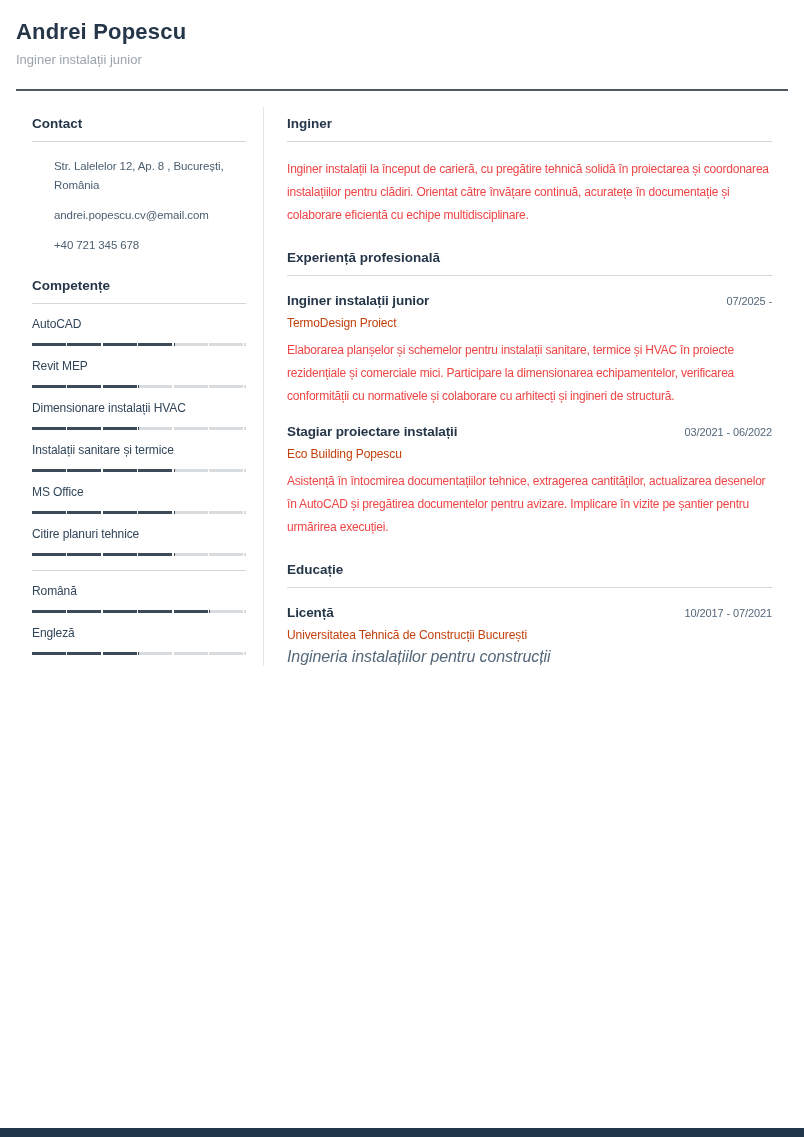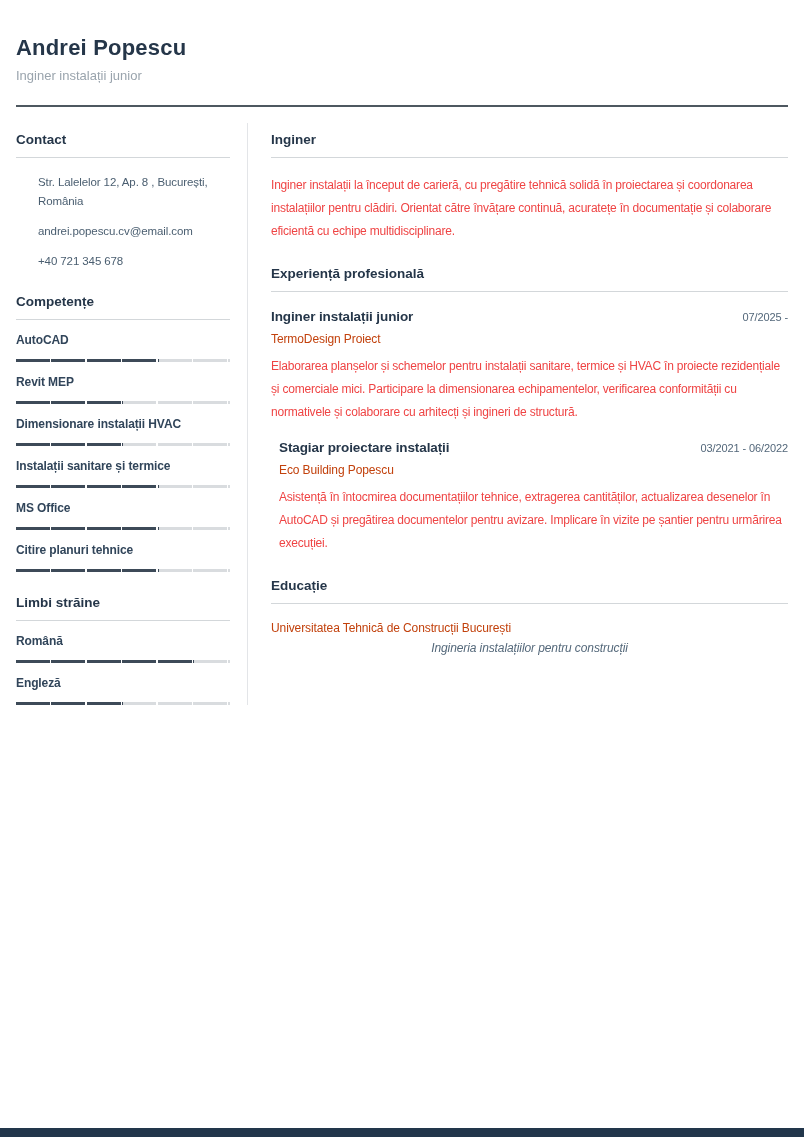--- a/index.html
+++ b/index.html
@@ -9,41 +9,41 @@
     color: #26394b;
   }
   .page {
     position: relative;
     width: 804px;
     height: 1137px;
     background: #ffffff;
     overflow: hidden;
   }
   
-  .cv-header { padding: 35px 16px 0 16px; }
+  .cv-header { padding: 19px 16px 0 16px; }
   .person-name {
     font-size: 22px;
     font-weight: 700;
     color: #253649;
     letter-spacing: 0.2px;
   }
   .person-title {
     margin-top: 7px;
     font-size: 13px;
     color: #9aa4ad;
   }
   .header-rule {
     margin: 22px 16px 0 16px;
     height: 2px;
     background: #4e5860;
   }
   
   .columns {
     display: flex;
-    padding: 0 16px;
+    padding: 0 32px;
     margin-top: 16px;
     align-items: stretch;
   }
   .col-left  { width: 214px; flex: 0 0 214px; }
   .v-divider { width: 1px; background: #e3e5e8; margin-left: 17px; flex: 0 0 1px; }
   .col-right { flex: 1 1 auto; margin-left: 23px; min-width: 0; }
 
   .section { margin-top: 14px; }
   .section:first-child { margin-top: 0; }
   .section h2 {
@@ -66,21 +66,21 @@
     line-height: 1.65;
     color: #4a5e70;
     margin-bottom: 11px;
     letter-spacing: -0.1px;
   }
   
   .skill-row { margin-top: 13px; }
   .skill-row:first-of-type { margin-top: 21px; }
   .skill-label {
     font-size: 12px;
-    font-weight: 700;
+    font-weight: 400;
     color: #31455a;
     line-height: 15px;
     letter-spacing: -0.1px;
     margin-top: 8px;
   }
   .skill-bar {
     position: relative;
     margin-top: 11px;
     height: 3px;
     background: #d9dcdf;
@@ -101,21 +101,21 @@
   }
   
   .body-text {
     margin-top: 16px;
     font-size: 12px;
     line-height: 23px;
     color: #ef4444;
     letter-spacing: -0.2px;
   }
   .entry { margin-top: 17px; }
-  .entry + .entry { margin-top: 16px; margin-left: 8px; }
+  .entry + .entry { margin-top: 16px; }
   .entry-header {
     display: flex;
     justify-content: space-between;
     align-items: baseline;
   }
   .entry-title {
     font-size: 13.5px;
     font-weight: 700;
     color: #253649;
     letter-spacing: -0.1px;
@@ -128,25 +128,24 @@
   }
   .entry-company {
     margin-top: 8px;
     font-size: 12px;
     color: #c2410c;
     letter-spacing: -0.1px;
   }
   .entry-desc { margin-top: 9px; }
   .entry-field {
     margin-top: 6px;
-    font-size: 12px;
+    font-size: 16px;
     font-style: italic;
     color: #54687a;
     letter-spacing: -0.1px;
-    text-align: center;
   }
   
   .footer-bar {
     position: absolute;
     left: 0; right: 0; bottom: 0;
     height: 9px;
     background: #22364b;
   }
 </style>
 </head>
@@ -216,21 +215,20 @@
         <div class="skill-row">
           <div class="skill-label">Citire planuri tehnice</div>
           <div class="skill-bar">
             <div class="fill" style="width: 66.7%;"></div>
             <div class="ticks"></div>
           </div>
         </div>
       </section>
 
       <section class="section">
-        <h2>Limbi străine</h2>
         <div class="rule"></div>
 
         <div class="skill-row">
           <div class="skill-label">Română</div>
           <div class="skill-bar">
             <div class="fill" style="width: 83.3%;"></div>
             <div class="ticks"></div>
           </div>
         </div>
         <div class="skill-row">
@@ -275,20 +273,24 @@
           <div class="entry-company">Eco Building Popescu</div>
           <p class="body-text entry-desc">Asistență în întocmirea documentațiilor tehnice, extragerea cantităților, actualizarea desenelor în AutoCAD și pregătirea documentelor pentru avizare. Implicare în vizite pe șantier pentru urmărirea execuției.</p>
         </div>
       </section>
 
       <section class="section">
         <h2>Educație</h2>
         <div class="rule"></div>
 
         <div class="entry">
+          <div class="entry-header">
+            <div class="entry-title">Licență</div>
+            <div class="entry-dates">10/2017 - 07/2021</div>
+          </div>
           <div class="entry-company">Universitatea Tehnică de Construcții București</div>
           <div class="entry-field">Ingineria instalațiilor pentru construcții</div>
         </div>
       </section>
 
     </main>
   </div>
 
   <div class="footer-bar"></div>
 </div>

